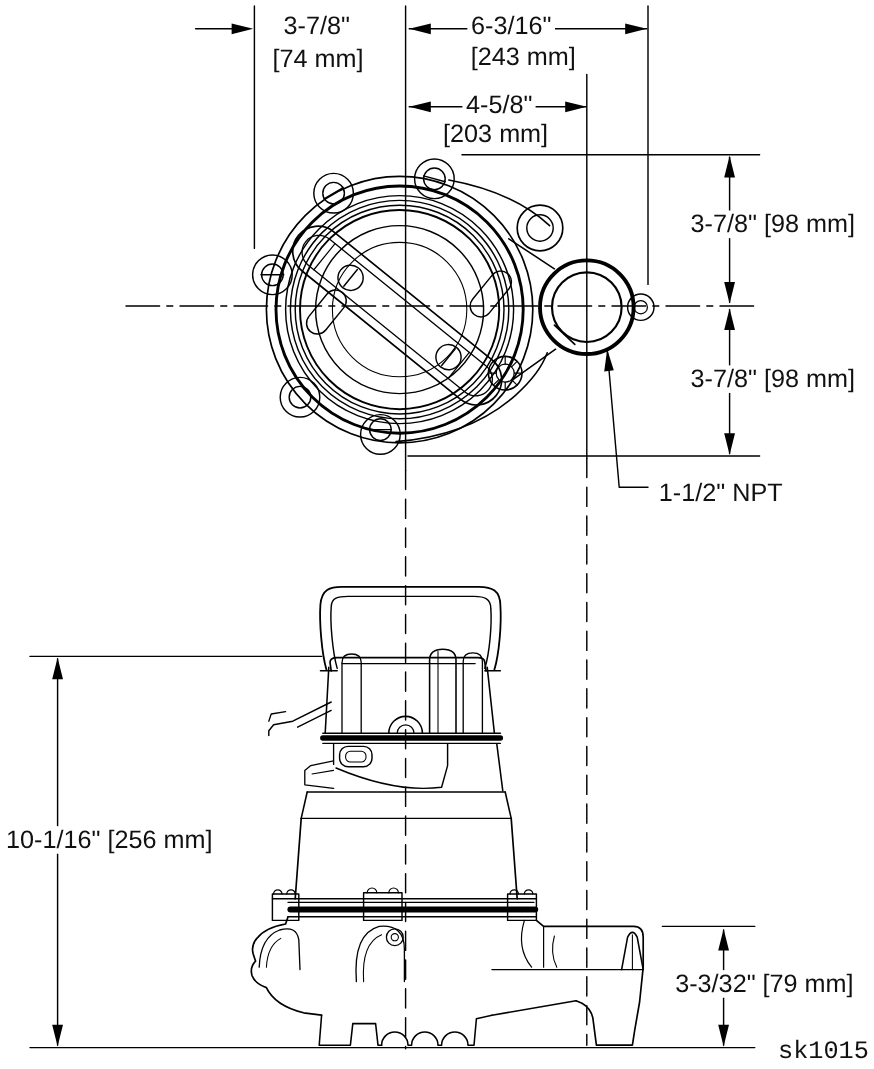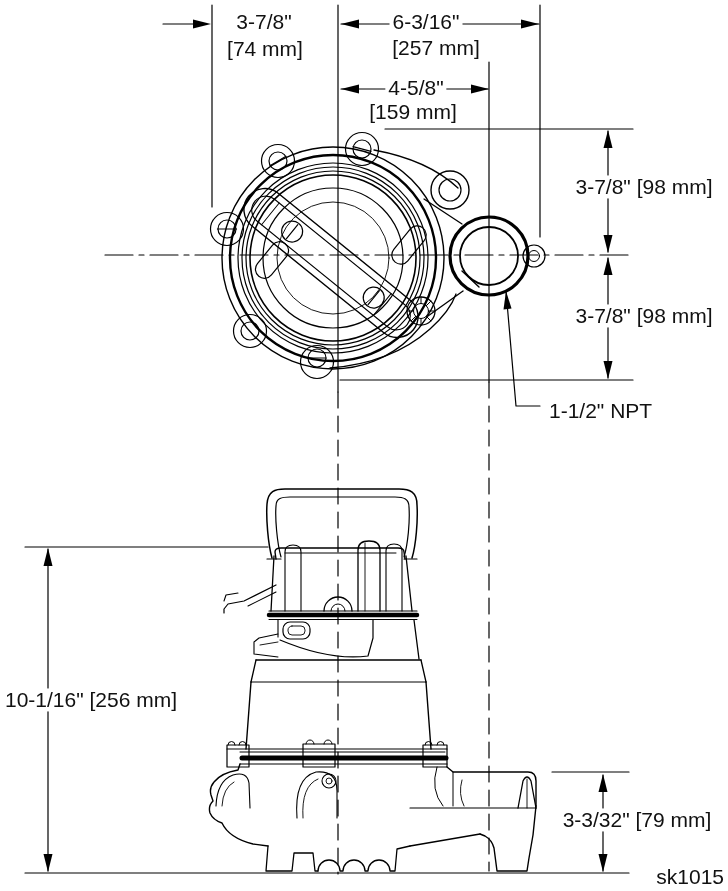--- a/index.html
+++ b/index.html
@@ -3,21 +3,21 @@
 <meta charset="utf-8">
 <style>
   html,body{margin:0;padding:0;background:#ffffff;}
   .canvas{position:relative;width:728px;height:891px;background:#ffffff;overflow:hidden;
           font-family:"Liberation Sans", sans-serif;}
   .canvas svg{position:absolute;left:0;top:0;}
   .lbl{position:absolute;font-size:21px;color:#111111;white-space:nowrap;
        background:#ffffff;padding:0 3px;line-height:1.1;
        transform:translate(-50%,-50%);text-align:center;}
   .lbl.left{transform:translate(0,-50%);text-align:left;}
-  .lbl.right{transform:translate(-100%,-50%);text-align:right;}
+  .lbl.right{transform:translate(-100%,-50%);text-align:right;font-family:Liberation Mono, monospace;}
 </style>
 </head>
 <body>
 
 <div class="canvas">
 
 <svg width="728" height="891" viewBox="0 0 728 891" fill="none" stroke="#000000" stroke-width="1.2" stroke-linecap="round" stroke-linejoin="round">
 
   <g>
 
@@ -231,24 +231,24 @@
       <path d="M318,871 A11,11 0 0 1 340,871 L343,871 A11,11 0 0 1 365,871 L368,871 A11,11 0 0 1 390,871 L395,871 L397,849 L410,846"></path>
       <path d="M410,846 L480,834"></path>
     </g>
   </g>
 </svg>
 
   <div class="lbl" style="left:264px;top:22px">3-7/8"</div>
   <div class="lbl" style="left:265px;top:49px">[74 mm]</div>
 
   <div class="lbl" style="left:426px;top:22px">6-3/16"</div>
-  <div class="lbl" style="left:436px;top:48px">[257 mm]</div>
+  <div class="lbl" style="left:436px;top:48px">[243 mm]</div>
 
   <div class="lbl" style="left:416px;top:88px">4-5/8"</div>
-  <div class="lbl" style="left:413px;top:112px">[159 mm]</div>
+  <div class="lbl" style="left:413px;top:112px">[203 mm]</div>
 
   <div class="lbl" style="left:644px;top:187px">3-7/8" [98 mm]</div>
   <div class="lbl" style="left:644px;top:316px">3-7/8" [98 mm]</div>
 
   <div class="lbl left" style="left:546px;top:411px">1-1/2" NPT</div>
 
   <div class="lbl left" style="left:2px;top:700px">10-1/16" [256 mm]</div>
 
   <div class="lbl" style="left:637px;top:820px">3-3/32" [79 mm]</div>
 

